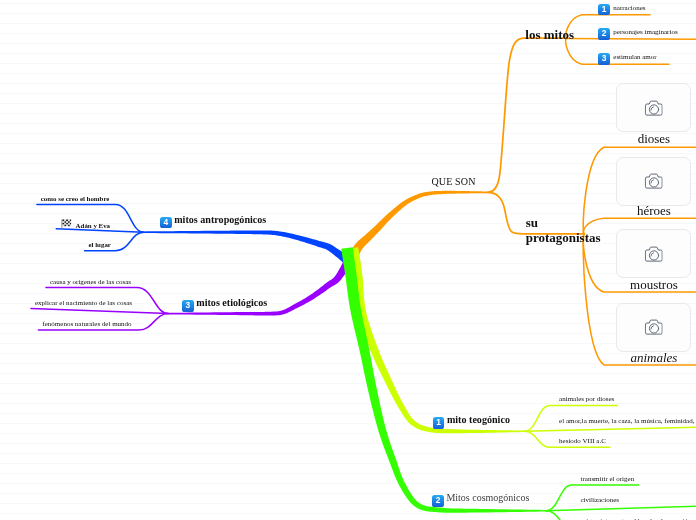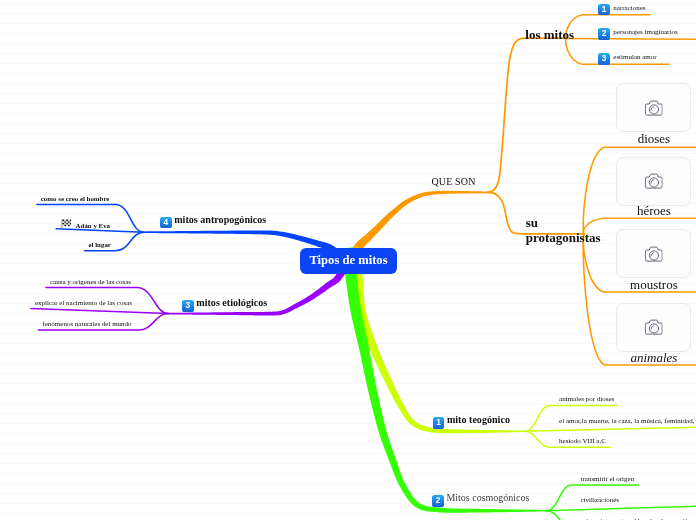--- a/index.html
+++ b/index.html
@@ -68,23 +68,20 @@
       <path d="M347.82,248.87L348.02,249.98L348.26,251.31L348.54,252.83L348.85,254.52L349.19,256.36L349.55,258.32L349.93,260.40L350.32,262.56L350.72,264.80L351.11,267.08L351.51,269.38L351.88,271.70L352.25,273.99L352.58,276.23L352.88,278.46L353.14,280.77L353.38,283.16L353.59,285.64L353.81,288.18L354.02,290.79L354.25,293.46L354.50,296.16L354.79,298.91L355.12,301.68L355.51,304.47L355.96,307.28L356.50,310.09L357.12,312.88L357.83,315.67L358.61,318.48L359.46,321.31L360.37,324.15L361.33,327.00L362.33,329.84L363.36,332.68L364.41,335.49L365.48,338.27L366.56,341.02L367.63,343.71L368.69,346.35L369.74,348.92L370.75,351.43L371.77,353.90L372.81,356.34L373.86,358.74L374.92,361.10L375.99,363.43L377.06,365.71L378.13,367.95L379.19,370.15L380.25,372.32L381.30,374.44L382.33,376.53L383.35,378.58L384.35,380.59L385.32,382.56L386.28,384.50L387.22,386.41L388.15,388.29L389.06,390.14L389.97,391.95L390.87,393.73L391.76,395.48L392.65,397.19L393.54,398.88L394.43,400.53L395.32,402.15L396.21,403.73L397.11,405.29L398.01,406.80L398.89,408.25L399.74,409.68L400.58,411.10L401.42,412.49L402.26,413.87L403.11,415.22L403.97,416.54L404.86,417.83L405.77,419.08L406.72,420.29L407.71,421.46L408.75,422.58L409.84,423.64L410.99,424.63L412.14,425.52L413.28,426.34L414.44,427.09L415.61,427.79L416.80,428.42L418.03,428.99L419.29,429.51L420.58,429.99L421.93,430.42L423.32,430.81L424.77,431.17L426.29,431.50L427.89,431.81L429.58,432.11L431.31,432.38L433.02,432.60L434.73,432.78L436.46,432.92L438.23,433.02L440.07,433.10L441.99,433.15L444.03,433.18L446.20,433.19L448.54,433.19L451.05,433.18L453.78,433.17L456.75,433.16L459.97,433.16L463.67,433.14L467.93,433.10L472.65,433.05L477.72,432.97L483.04,432.88L488.49,432.79L493.98,432.68L499.39,432.58L504.61,432.47L509.54,432.37L514.08,432.28L518.10,432.19L521.51,432.12L524.20,432.07L524.20,430.53L521.51,430.48L518.10,430.43L514.07,430.38L509.54,430.32L504.60,430.25L499.38,430.18L493.97,430.11L488.49,430.02L483.04,429.94L477.72,429.85L472.66,429.75L467.95,429.65L463.70,429.55L460.03,429.44L456.80,429.34L453.83,429.26L451.11,429.18L448.60,429.10L446.28,429.03L444.14,428.94L442.15,428.85L440.28,428.74L438.52,428.61L436.84,428.46L435.22,428.27L433.62,428.05L432.03,427.79L430.42,427.49L428.83,427.16L427.34,426.82L425.94,426.46L424.64,426.10L423.42,425.71L422.27,425.30L421.18,424.86L420.14,424.39L419.15,423.88L418.18,423.33L417.23,422.73L416.29,422.08L415.35,421.35L414.41,420.57L413.51,419.74L412.65,418.86L411.82,417.91L411.02,416.90L410.23,415.82L409.46,414.68L408.69,413.49L407.93,412.24L407.17,410.93L406.40,409.59L405.63,408.19L404.83,406.76L404.02,405.29L403.19,403.80L402.36,402.31L401.54,400.80L400.73,399.24L399.92,397.65L399.11,396.02L398.29,394.35L397.47,392.65L396.65,390.90L395.82,389.12L394.98,387.30L394.12,385.44L393.26,383.55L392.38,381.61L391.48,379.64L390.56,377.63L389.62,375.58L388.67,373.51L387.70,371.40L386.73,369.26L385.74,367.09L384.76,364.89L383.78,362.65L382.80,360.39L381.82,358.09L380.86,355.76L379.91,353.40L378.97,351.01L378.05,348.57L377.11,346.06L376.15,343.47L375.17,340.82L374.19,338.13L373.21,335.40L372.24,332.64L371.29,329.87L370.37,327.10L369.48,324.32L368.64,321.57L367.85,318.83L367.12,316.14L366.46,313.49L365.88,310.92L365.38,308.37L364.97,305.81L364.62,303.22L364.33,300.61L364.08,297.99L363.88,295.36L363.70,292.73L363.54,290.11L363.40,287.51L363.25,284.93L363.08,282.38L362.90,279.86L362.68,277.38L362.42,274.97L362.12,272.60L361.80,270.22L361.47,267.84L361.12,265.48L360.77,263.14L360.42,260.87L360.07,258.66L359.73,256.56L359.40,254.57L359.10,252.72L358.82,251.03L358.57,249.52L358.35,248.22L358.18,247.13Z" fill="#ccff00" stroke="none"></path>
       <path d="M524.2,431.3 C537,431.3 538,405.4 550,405.4 L617.3,405.4" fill="none" stroke="#ccff00" stroke-width="1.5" stroke-linecap="round" stroke-linejoin="round"></path>
       <path d="M524.2,431.3 L696,427.3" fill="none" stroke="#ccff00" stroke-width="1.5" stroke-linecap="round" stroke-linejoin="round"></path>
       <path d="M524.2,431.3 C537,431.3 538,447.2 550,447.2 L609.9,447.2" fill="none" stroke="#ccff00" stroke-width="1.5" stroke-linecap="round" stroke-linejoin="round"></path>
       <path d="M341.26,248.84L341.42,249.94L341.63,251.27L341.86,252.81L342.12,254.51L342.40,256.38L342.71,258.37L343.03,260.48L343.36,262.67L343.71,264.93L344.06,267.23L344.41,269.54L344.76,271.86L345.10,274.14L345.43,276.37L345.75,278.57L346.06,280.81L346.37,283.10L346.67,285.44L346.98,287.82L347.30,290.24L347.62,292.70L347.96,295.20L348.32,297.74L348.69,300.32L349.09,302.93L349.52,305.57L349.98,308.24L350.48,310.94L351.02,313.68L351.59,316.46L352.20,319.27L352.84,322.12L353.50,324.99L354.18,327.88L354.87,330.78L355.57,333.69L356.27,336.61L356.97,339.52L357.66,342.42L358.34,345.30L359.00,348.17L359.64,351.00L360.26,353.83L360.87,356.66L361.47,359.50L362.07,362.34L362.66,365.19L363.25,368.04L363.84,370.89L364.44,373.75L365.04,376.61L365.65,379.47L366.27,382.34L366.90,385.21L367.55,388.08L368.21,390.95L368.89,393.83L369.59,396.75L370.29,399.70L371.00,402.67L371.73,405.64L372.46,408.62L373.20,411.58L373.94,414.52L374.70,417.42L375.45,420.28L376.21,423.09L376.96,425.83L377.72,428.49L378.48,431.06L379.24,433.56L380.01,435.97L380.78,438.33L381.56,440.62L382.33,442.85L383.11,445.02L383.89,447.16L384.67,449.24L385.45,451.30L386.22,453.32L386.99,455.31L387.75,457.29L388.51,459.24L389.26,461.19L390.00,463.11L390.71,465.01L391.40,466.90L392.09,468.76L392.77,470.62L393.46,472.45L394.16,474.27L394.87,476.07L395.60,477.85L396.36,479.62L397.16,481.36L397.99,483.09L398.88,484.81L399.80,486.47L400.74,488.11L401.68,489.74L402.65,491.39L403.65,493.04L404.68,494.68L405.74,496.30L406.84,497.90L407.98,499.45L409.17,500.95L410.41,502.39L411.70,503.75L413.06,505.03L414.49,506.20L415.98,507.26L417.49,508.17L418.99,508.94L420.50,509.60L422.03,510.14L423.58,510.59L425.15,510.95L426.75,511.24L428.39,511.47L430.08,511.66L431.84,511.81L433.67,511.95L435.60,512.08L437.63,512.22L439.80,512.38L442.09,512.53L444.44,512.65L446.85,512.73L449.33,512.78L451.89,512.80L454.53,512.81L457.27,512.79L460.12,512.76L463.08,512.72L466.17,512.67L469.40,512.62L472.77,512.57L476.30,512.53L479.99,512.49L484.06,512.45L488.63,512.40L493.59,512.33L498.86,512.26L504.33,512.17L509.89,512.08L515.45,511.99L520.91,511.90L526.17,511.81L531.12,511.73L535.67,511.65L539.72,511.58L543.16,511.52L545.90,511.47L545.90,509.93L543.16,509.88L539.72,509.83L535.67,509.78L531.12,509.71L526.16,509.64L520.91,509.57L515.45,509.49L509.89,509.41L504.33,509.33L498.86,509.25L493.60,509.16L488.64,509.08L484.07,508.99L480.01,508.91L476.31,508.84L472.78,508.77L469.40,508.72L466.17,508.68L463.09,508.63L460.13,508.59L457.30,508.53L454.59,508.47L451.98,508.39L449.47,508.29L447.04,508.17L444.70,508.02L442.43,507.84L440.20,507.62L438.04,507.40L436.00,507.21L434.10,507.02L432.32,506.83L430.65,506.64L429.09,506.42L427.63,506.17L426.25,505.88L424.95,505.55L423.71,505.15L422.52,504.68L421.35,504.14L420.18,503.49L419.02,502.74L417.88,501.89L416.78,500.92L415.69,499.84L414.64,498.66L413.60,497.39L412.59,496.03L411.60,494.60L410.63,493.11L409.68,491.57L408.76,489.99L407.84,488.39L406.95,486.76L406.06,485.13L405.20,483.53L404.39,481.96L403.63,480.38L402.90,478.76L402.21,477.12L401.54,475.44L400.89,473.73L400.26,471.98L399.63,470.20L399.01,468.39L398.38,466.54L397.74,464.66L397.10,462.74L396.43,460.79L395.74,458.81L395.03,456.83L394.32,454.84L393.61,452.85L392.90,450.85L392.19,448.83L391.48,446.79L390.77,444.72L390.06,442.61L389.36,440.47L388.66,438.28L387.96,436.03L387.28,433.73L386.59,431.37L385.92,428.94L385.25,426.41L384.57,423.79L383.90,421.09L383.23,418.32L382.56,415.48L381.89,412.59L381.23,409.67L380.57,406.72L379.92,403.75L379.27,400.77L378.63,397.81L378.01,394.86L377.39,391.93L376.79,389.05L376.20,386.21L375.63,383.37L375.07,380.52L374.53,377.67L373.99,374.82L373.46,371.97L372.93,369.11L372.41,366.25L371.89,363.38L371.36,360.51L370.82,357.64L370.28,354.76L369.73,351.88L369.16,349.00L368.58,346.09L367.97,343.17L367.35,340.24L366.72,337.30L366.08,334.36L365.44,331.43L364.81,328.52L364.18,325.62L363.57,322.76L362.98,319.92L362.42,317.13L361.88,314.38L361.38,311.69L360.92,309.06L360.50,306.47L360.10,303.90L359.74,301.35L359.40,298.81L359.08,296.30L358.78,293.81L358.49,291.35L358.21,288.91L357.94,286.49L357.68,284.10L357.41,281.74L357.14,279.40L356.86,277.10L356.57,274.83L356.26,272.56L355.96,270.26L355.64,267.93L355.32,265.60L355.00,263.29L354.69,261.02L354.38,258.82L354.09,256.71L353.81,254.71L353.54,252.84L353.30,251.13L353.09,249.60L352.90,248.27L352.74,247.16Z" fill="#33ff00" stroke="none"></path>
       <path d="M545.9,510.7 C558.7,510.7 559.7,485 571.7,485 L638.7,485" fill="none" stroke="#33ff00" stroke-width="1.5" stroke-linecap="round" stroke-linejoin="round"></path>
       <path d="M545.9,510.7 L696,506.3" fill="none" stroke="#33ff00" stroke-width="1.5" stroke-linecap="round" stroke-linejoin="round"></path>
       <path d="M545.9,510.7 C558.7,510.7 559.7,527 571.7,527 L630,527" fill="none" stroke="#33ff00" stroke-width="1.5" stroke-linecap="round" stroke-linejoin="round"></path>
     </svg>
 
-  <div class="node" id="root">
-    <span class="rlabel">Tipos de mitos</span>
-  </div>
 
   <div id="overlay">
       <div class="node l1 caps" style="left: 453.5px; top: 175.5px; transform: translateX(-50%);"><span>QUE SON</span></div>
       <div class="node l2" style="left: 525.3px; top: 26.8px;"><span>los mitos</span></div>
       <div class="node l3 withbadge" style="left: 598.3px; top: 2.6px;"><span class="badge">1</span><span>narraciones</span></div>
       <div class="node l3 withbadge" style="left: 598.3px; top: 27px;"><span class="badge">2</span><span>personajes imaginarios</span></div>
       <div class="node l3 withbadge" style="left: 598.3px; top: 52.1px;"><span class="badge">3</span><span>estimulan amor</span></div>
       <div class="node l2" style="left: 525.7px; top: 214.6px;"><span>su<br>protagonistas</span></div>
       <div class="imgbox" style="left: 616.2px; top: 83.3px;">
         <svg width="18.8" height="16.2" viewBox="0 0 18.8 16.2" fill="none" stroke="#5a6271" stroke-width="0.95" stroke-linecap="round" stroke-linejoin="round">

